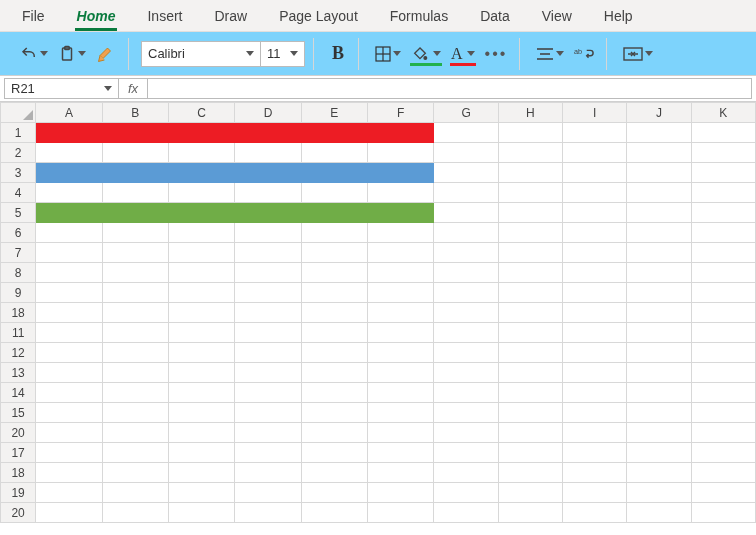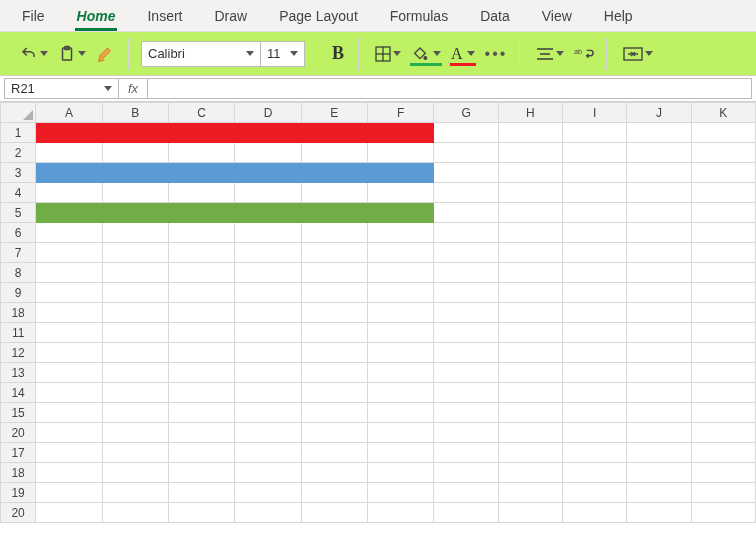--- a/index.html
+++ b/index.html
@@ -38,21 +38,21 @@
       position: absolute;
       left: 14px; right: 14px; bottom: -1px;
       height: 3px;
       background: #0a7b3e;
     }
     
     .toolbar {
       display: flex;
       align-items: center;
       height: 44px;
-      background: #bef264;
+      background: #7dd3fc;
       border-bottom: 1px solid #d0d0d0;
       padding: 0 8px;
       gap: 4px;
     }
     .tool-group {
       display: flex;
       align-items: center;
       gap: 2px;
       padding: 0 8px;
       border-right: 1px solid #d6d6d6;

